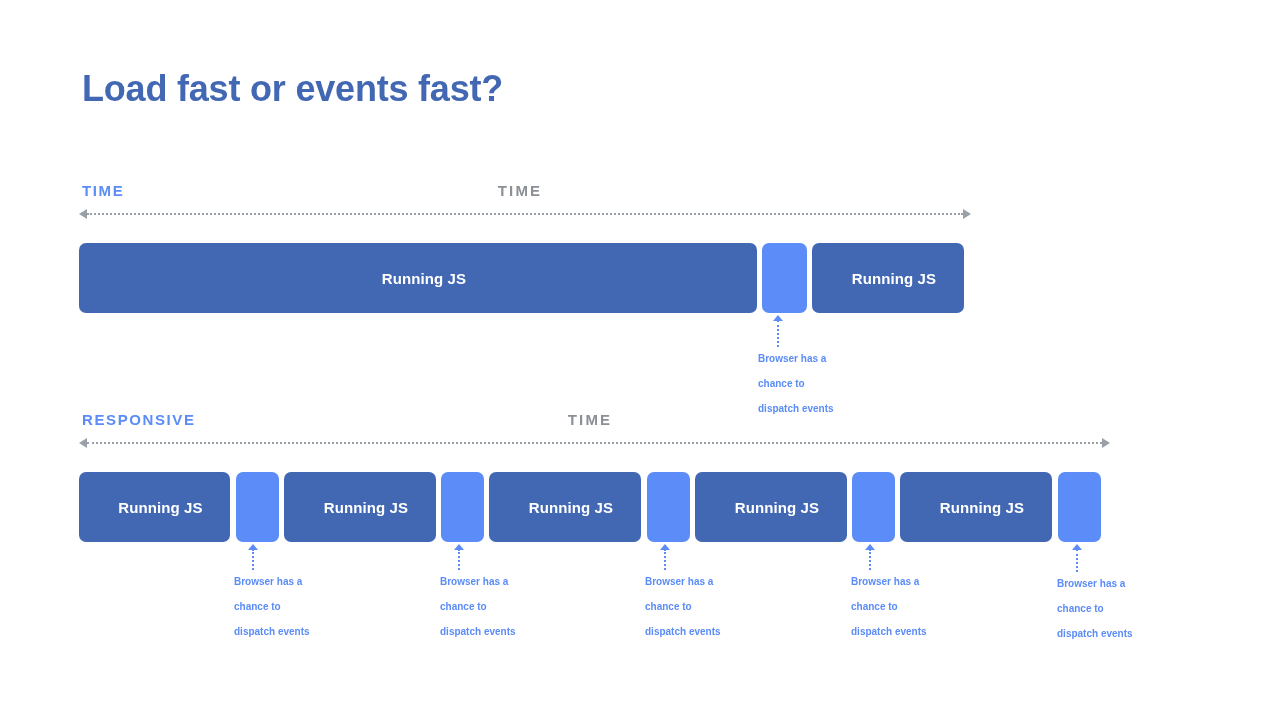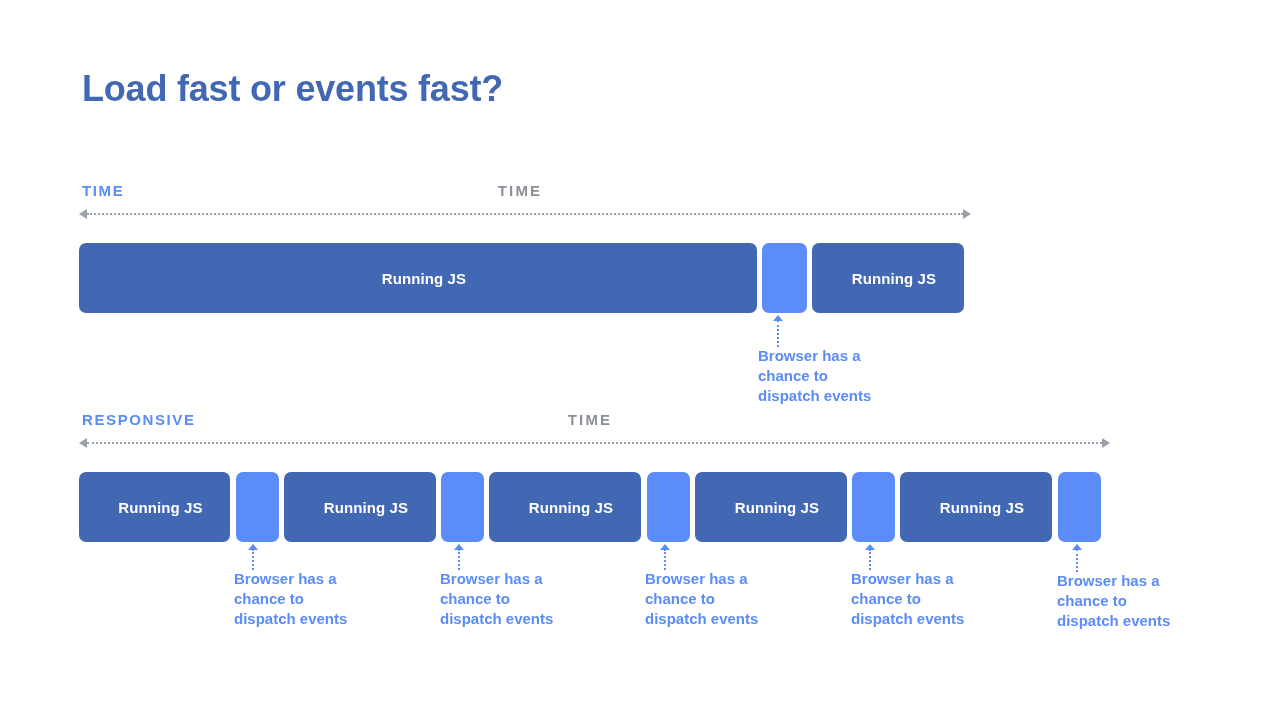--- a/index.html
+++ b/index.html
@@ -152,23 +152,23 @@
     top: 0;
     width: 0;
     height: 0;
     border-left: 5px solid transparent;
     border-right: 5px solid transparent;
     border-bottom: 6px solid #5b8cf7;
   }
   .callout .callout-text {
     position: absolute;
     left: 0;
-    font-size: 15px;
-    font-weight: bold;
-    line-height: 20px;
+    font-size: 10px;
+    font-weight: bold;
+    line-height: 25px;
     color: #5b8cf7;
     white-space: pre-line;
   }
 </style>
 </head>
 <body>
 
 <div class="slide">
 
   <div class="slide-title">Load fast or events fast?</div>

